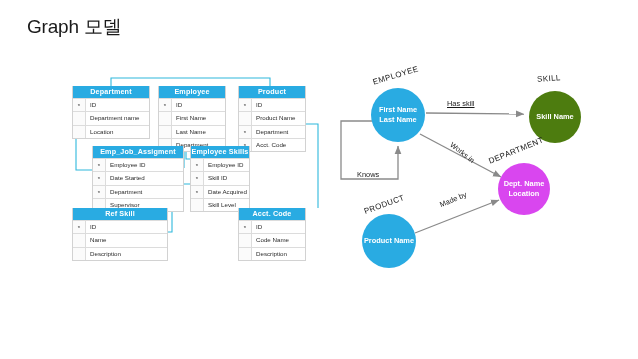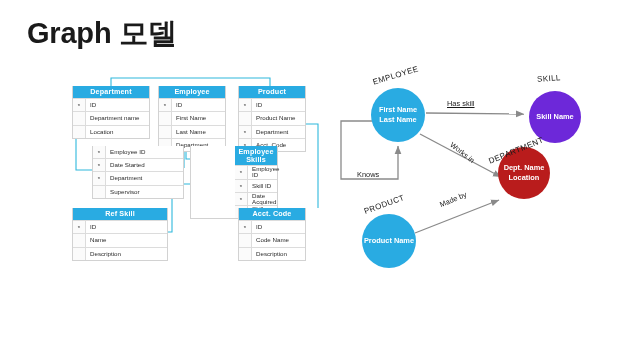--- a/index.html
+++ b/index.html
@@ -6,21 +6,21 @@
   body{
     width:638px;height:359px;background:#ffffff;overflow:hidden;position:relative;
     font-family:"Liberation Sans","DejaVu Sans",sans-serif;
     -webkit-font-smoothing:antialiased;
   }
   #slide{position:absolute;left:0;top:0;width:638px;height:359px;}
 
   
   #page-title{
     position:absolute;left:27px;top:14px;
-    font-size:29px;font-weight:700;color:#1a1a1a;letter-spacing:-0.2px;
+    font-size:19px;font-weight:400;color:#1a1a1a;letter-spacing:-0.2px;
     white-space:nowrap;
   }
 
   
   #erd{position:absolute;left:0;top:0;width:330px;height:300px;}
   #erd-lines{position:absolute;left:0;top:0;}
   .tbl{
     position:absolute;background:#ffffff;
     border:1px solid #d2d2d2;border-top:none;
     box-sizing:border-box;
@@ -144,38 +144,39 @@
           <div class="tbl-row">
             <span class="tbl-key pk"></span>
             <span class="tbl-name">Department</span>
           </div>
           <div class="tbl-row">
             <span class="tbl-key pk"></span>
             <span class="tbl-name">Acct. Code</span>
           </div>
         </div>
         <div class="tbl" style="left: 92px; top: 146px; width: 92px;">
+          <div class="tbl-hd">Emp_Job_Assigment</div>
           <div class="tbl-row">
             <span class="tbl-key pk"></span>
             <span class="tbl-name">Employee ID</span>
           </div>
           <div class="tbl-row">
             <span class="tbl-key pk"></span>
             <span class="tbl-name">Date Started</span>
           </div>
           <div class="tbl-row">
             <span class="tbl-key pk"></span>
             <span class="tbl-name">Department</span>
           </div>
           <div class="tbl-row">
             <span class="tbl-key"></span>
             <span class="tbl-name">Supervisor</span>
           </div>
         </div>
-        <div class="tbl" style="left: 190px; top: 146px; width: 88px; padding-left: 44px;">
+        <div class="tbl" style="left: 190px; top: 146px; width: 60px;">
           <div class="tbl-hd">Employee Skills</div>
           <div class="tbl-row">
             <span class="tbl-key pk"></span>
             <span class="tbl-name">Employee ID</span>
           </div>
           <div class="tbl-row">
             <span class="tbl-key pk"></span>
             <span class="tbl-name">Skill ID</span>
           </div>
           <div class="tbl-row">
@@ -238,26 +239,26 @@
         <path d="M46 63 L15 63 L15 121 L72 121 L72 88" marker-end="url(#arw)"></path>
       </g>
     </svg>
     <div id="graph-nodes">
         <div class="node" style="left: 45px; top: 30px; width: 54px; height: 54px; background: rgb(41, 171, 226);">
           <div>
             <div>First Name</div>
             <div>Last Name</div>
           </div>
         </div>
-        <div class="node" style="left: 203px; top: 33px; width: 52px; height: 52px; background: #6d28d9;">
+        <div class="node" style="left: 203px; top: 33px; width: 52px; height: 52px; background: #4d7c0f;">
           <div>
             <div>Skill Name</div>
           </div>
         </div>
-        <div class="node" style="left: 172px; top: 89px; width: 52px; height: 52px; background: #b91c1c;">
+        <div class="node" style="left: 172px; top: 105px; width: 52px; height: 52px; background: #d946ef;">
           <div>
             <div>Dept. Name</div>
             <div>Location</div>
           </div>
         </div>
         <div class="node" style="left: 36px; top: 156px; width: 54px; height: 54px; background: rgb(41, 171, 226);">
           <div>
             <div>Product Name</div>
           </div>
         </div>

